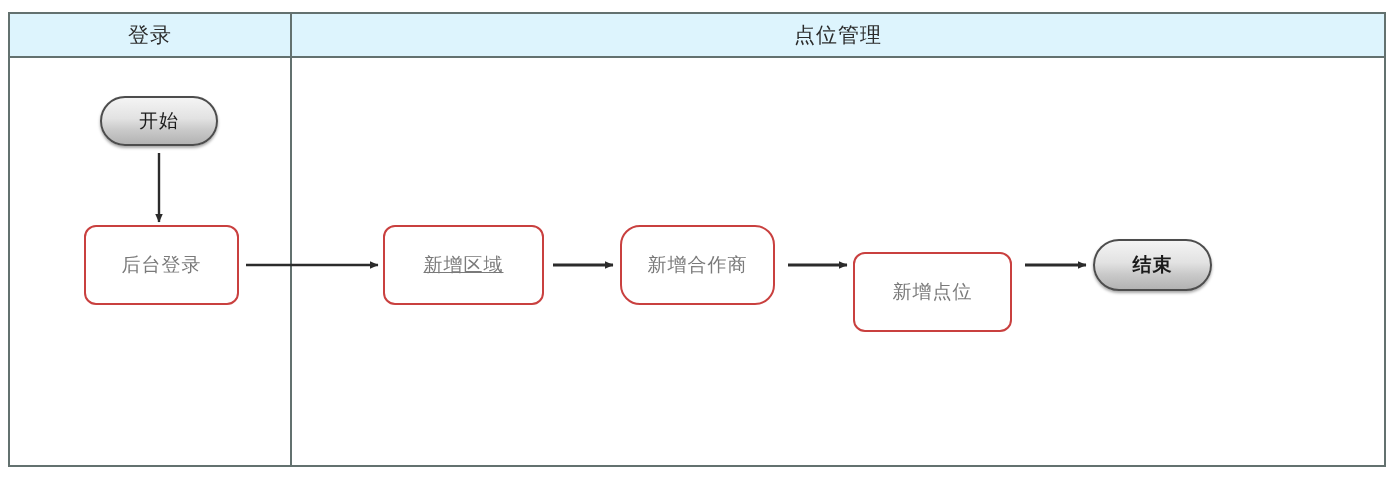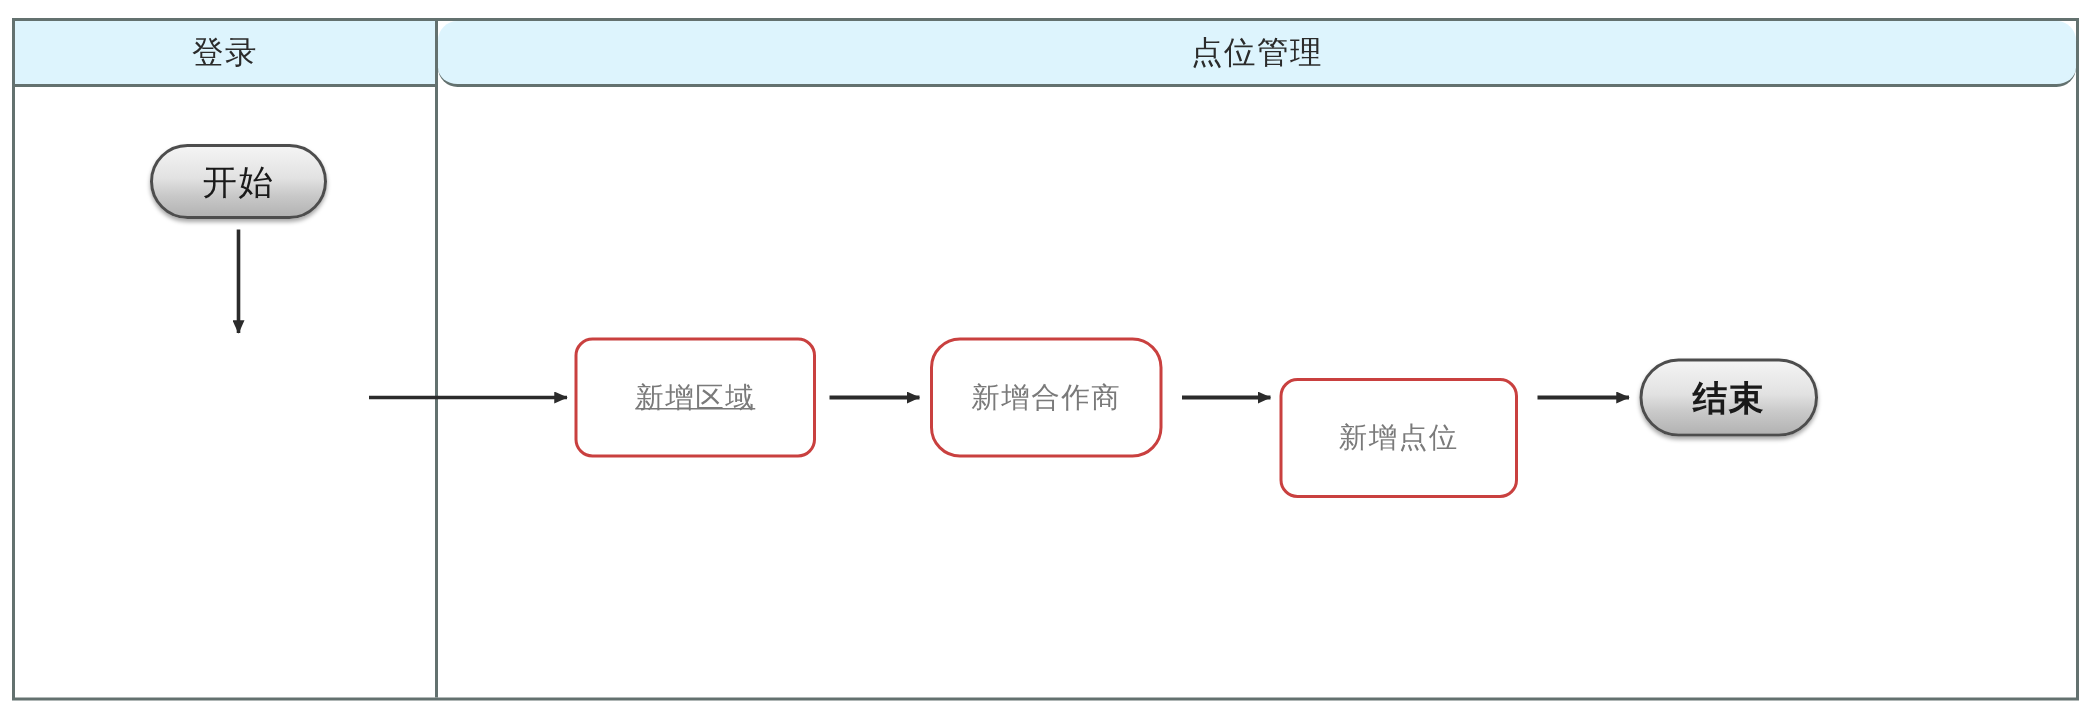--- a/index.html
+++ b/index.html
@@ -45,21 +45,20 @@
     font-size: 21px;
     color: #2b2b2b;
     letter-spacing: 1px;
   }
   .lane-head-cell.left {
     width: 282px;
     border-right: 2px solid #63716f;
   }
   .lane-head-cell.right {
     flex: 1;
-    border-radius: 13px;
   }
   .lane-divider {
     position: absolute;
     left: 280px;
     top: 44px;
     bottom: 0;
     width: 2px;
     background: #63716f;
   }
 
@@ -73,21 +72,21 @@
     text-align: center;
   }
 
   
   .node.terminal {
     border-radius: 999px;
     border: 2px solid #4d4d4d;
     background: linear-gradient(to bottom, #f4f4f4 0%, #e2e2e2 45%, #c9c9c9 70%, #b3b3b3 100%);
     box-shadow: 0 2px 3px rgba(0,0,0,0.35);
     color: #1a1a1a;
-    font-size: 23px;
+    font-size: 19px;
     letter-spacing: 1px;
   }
 
   
   .node.process {
     border-radius: 12px;
     border: 2px solid #c9403f;
     background: #ffffff;
     color: #7a7a7a;
     font-size: 19px;
@@ -136,20 +135,23 @@
 
     <line x1="788" y1="265" x2="847" y2="265" stroke="#2b2b2b" stroke-width="2.8" marker-end="url(#arrowhead)"></line>
 
     <line x1="1025" y1="265" x2="1086" y2="265" stroke="#2b2b2b" stroke-width="2.8" marker-end="url(#arrowhead)"></line>
   </svg>
 
   <div class="node terminal" style="left:100px; top:96px; width:118px; height:50px;">
     <span>开始</span>
   </div>
 
+  <div class="node process" style="left:84px; top:225px; width:155px; height:80px;">
+    <span>后台登录</span>
+  </div>
 
   <div class="node process" style="left:383px; top:225px; width:161px; height:80px;text-decoration:underline;">
     <span>新增区域</span>
   </div>
 
   <div class="node process" style="left:620px; top:225px; width:155px; height:80px;border-radius:20px;">
     <span>新增合作商</span>
   </div>
 
   <div class="node process" style="left:853px; top:225px; width:159px; height:80px;margin-top:27px;">

